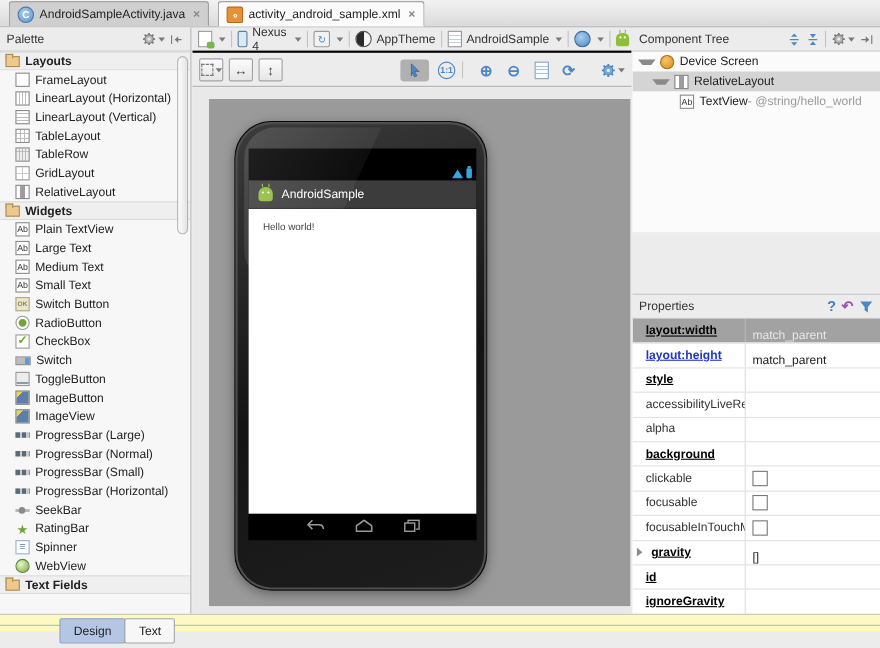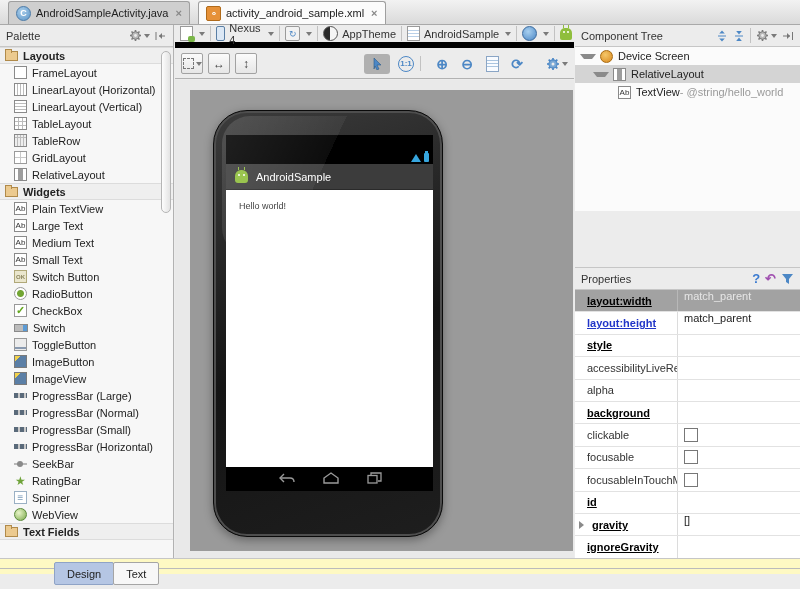--- a/index.html
+++ b/index.html
@@ -49,21 +49,21 @@
   .ic-seek{height:6px;background:linear-gradient(transparent 2px,#b9b9b9 2px 4px,transparent 4px);}
   .ic-seek::after{content:"";position:absolute;left:3px;top:0;width:6px;height:6px;border-radius:50%;background:#8a8a8a;}
   .ic-star::after{content:"★";color:#6fa33a;font-size:12px;line-height:1;}
   .ic-spinner{border:1px solid #9ab0c4;background:#fff;}
   .ic-spinner::after{content:"≡";color:#7a9ab8;font-size:10px;line-height:1;}
   .ic-web{border-radius:50%;border:1px solid #5a8a3a;background:radial-gradient(circle at 35% 35%,#e8f5c8,#7aa84a);}
   .ic-device{border-radius:50%;background:radial-gradient(circle at 40% 35%,#f5c76a,#d9891f);border:1px solid #a86a10;}
   .ic-folder{height:10px;background:#ecca8f;border:1px solid #b08a4a;}
   .ic-folder::before{content:"";position:absolute;left:-1px;top:-3px;width:5px;height:3px;background:#ecca8f;border:1px solid #b08a4a;border-bottom:none;}
   
-  #tb1{position:absolute;left:175px;top:25px;width:399px;height:23px;background:#ececec;border-bottom:6px solid #000000;display:flex;align-items:center;padding:0 5px;box-sizing:border-box;}
+  #tb1{position:absolute;left:175px;top:25px;width:399px;height:23px;background:#ececec;border-bottom:2px solid #000000;display:flex;align-items:center;padding:0 5px;box-sizing:border-box;}
   #tb2{position:absolute;left:175px;top:49px;width:399px;height:30px;background:#ececec;border-bottom:1px solid #b2b2b2;display:flex;align-items:center;padding:0 6px;box-sizing:border-box;}
   .sep{width:1px;height:15px;background:#c2c2c2;margin:0 5px;flex:0 0 1px;}
   .tbit{display:inline-flex;align-items:center;gap:4px;color:#333;}
   .ic-config{width:11px;height:13px;background:#fff;border:1px solid #9a9a9a;position:relative;}
   .ic-config::after{content:"";position:absolute;right:-3px;bottom:-2px;width:7px;height:6px;background:#7ab648;border-radius:2px;}
   .ic-phone{width:9px;height:13px;border:1px solid #5a7fa5;border-radius:2px;background:#dce8f5;}
   .ic-rotate{width:13px;height:13px;border:1px solid #9a9a9a;border-radius:2px;background:#f2f2f2;color:#4c87c5;font-size:9px;display:inline-flex;align-items:center;justify-content:center;}
   .ic-theme{width:13px;height:13px;border-radius:50%;background:linear-gradient(90deg,#2a2a2a 50%,#f5f5f5 50%);border:1px solid #555;}
   .ic-activity{width:11px;height:13px;background:linear-gradient(#fff 0 3px,#b9d0e8 3px 4px,#fff 4px 6px,#b9d0e8 6px 7px,#fff 7px 9px,#b9d0e8 9px 10px,#fff 10px);border:1px solid #9a9a9a;}
   .ic-globe{width:13px;height:13px;border-radius:50%;background:radial-gradient(circle at 40% 35%,#a8d0f0,#4c87c5);border:1px solid #3a6a9e;}
@@ -101,21 +101,21 @@
   .trow.selected{background:#d4d4d4;}
   .texp{width:0;height:0;border-left:4px solid transparent;border-right:4px solid transparent;border-top:5px solid #8a8a8a;margin-right:4px;flex:0 0 8px;}
   .tspace{flex:0 0 8px;margin-right:4px;}
   .tsuffix{color:#9a9a9a;}
   #props-header{position:absolute;left:575px;top:267px;width:225px;height:23px;border-top:1px solid #c6c6c6;}
   .help-q{color:#3a7ad0;font-weight:bold;font-size:13px;}
   .undo{color:#a050b0;font-weight:bold;font-size:13px;}
   #props{position:absolute;left:575px;top:290px;width:225px;height:268px;background:#fff;overflow:hidden;}
   .prow{display:flex;height:22.4px;border-bottom:1px solid #e2e2e2;box-sizing:border-box;align-items:stretch;}
   .pname{width:103px;flex:0 0 103px;display:flex;align-items:center;padding-left:4px;border-right:1px solid #dcdcdc;box-sizing:border-box;overflow:hidden;white-space:nowrap;color:#333;}
-  .pval{flex:1;display:flex;align-items:flex-start;padding-left:6px;overflow:hidden;white-space:nowrap;}
+  .pval{flex:1;display:flex;align-items:flex-end;padding-left:6px;overflow:hidden;white-space:nowrap;}
   .prow.selected{background:#a2a2a2;}
   .prow.selected .pname{color:#fff;border-right-color:#b8b8b8;}
   .prow.selected .pval{color:#e6e6e6;}
   .pbold{font-weight:bold;color:#000;text-decoration:underline;}
   .pblue{color:#2135c8;}
   .pexp{width:0;height:0;border-top:4px solid transparent;border-bottom:4px solid transparent;border-left:5px solid #8a8a8a;margin-right:3px;flex:0 0 5px;}
   .pexp-space{flex:0 0 8px;}
   .pcheck{width:12px;height:12px;border:1px solid #777;background:#fff;align-self:center;}
   
   #bottombar{position:absolute;left:0;top:558px;width:800px;height:16px;background:#fef9c3;border-top:1px solid #c6c6c6;box-sizing:border-box;}
@@ -543,34 +543,34 @@
         <div class="pname">
           <span class="pexp-space"></span>
           <span>focusableInTouchM</span>
         </div>
         <div class="pval">
           <span class="pcheck"></span>
         </div>
       </div>
       <div class="prow">
         <div class="pname">
-          <span class="pexp-space"></span>
-          <span class="pbold ">id</span>
-        </div>
-        <div class="pval">
-          <span></span>
-        </div>
-      </div>
-      <div class="prow">
-        <div class="pname">
           <span class="pexp"></span>
           <span class="pbold ">gravity</span>
         </div>
         <div class="pval">
           <span>[]</span>
+        </div>
+      </div>
+      <div class="prow">
+        <div class="pname">
+          <span class="pexp-space"></span>
+          <span class="pbold ">id</span>
+        </div>
+        <div class="pval">
+          <span></span>
         </div>
       </div>
       <div class="prow">
         <div class="pname">
           <span class="pexp-space"></span>
           <span class="pbold ">ignoreGravity</span>
         </div>
         <div class="pval">
           <span></span>
         </div>

